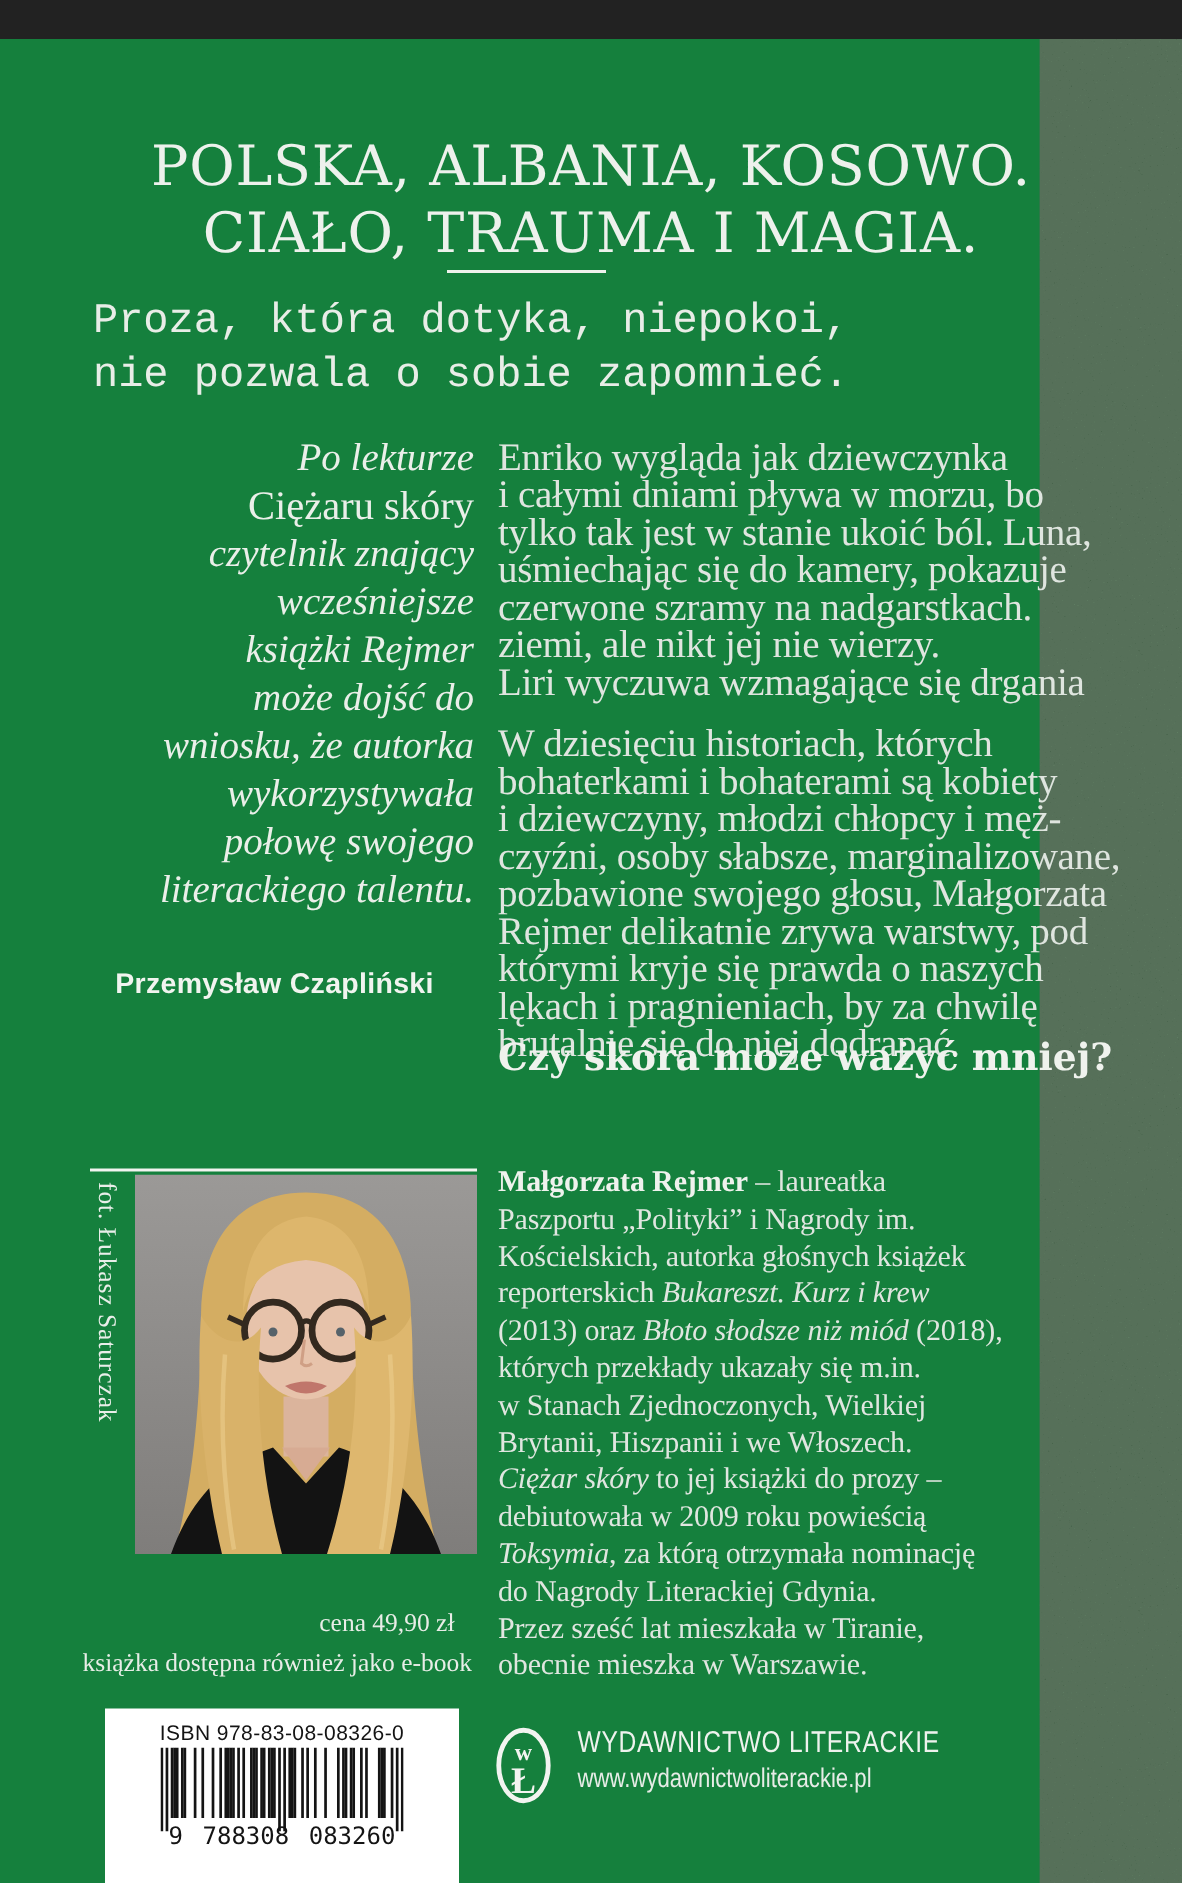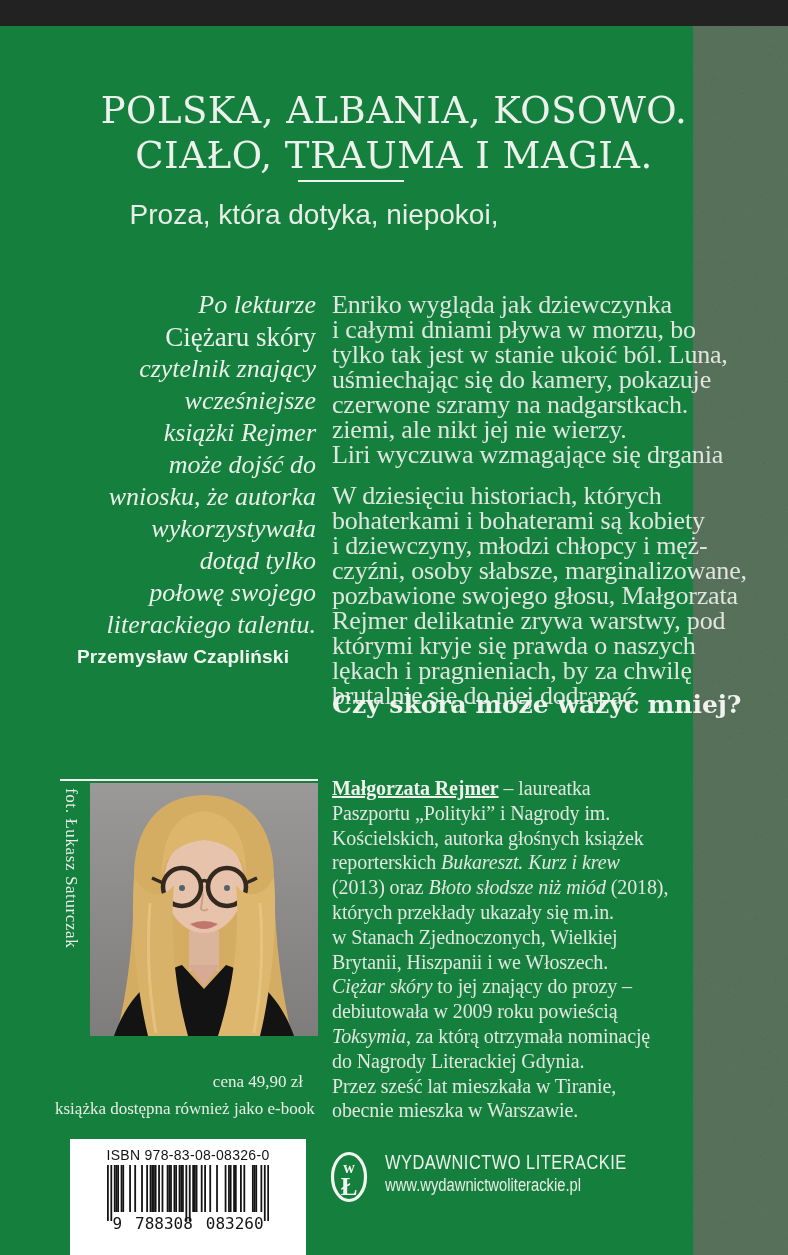--- a/index.html
+++ b/index.html
@@ -6,21 +6,21 @@
   .cover{position:relative;width:788px;height:1255px;background:#15803d;overflow:hidden;
          font-family:"Liberation Serif",serif;color:#e2e8e2;margin-top:26px;}
   .spine{position:absolute;top:0;right:0;width:95px;height:1255px;display:block;}
 
   .headline{position:absolute;top:62px;left:0;width:788px;text-align:center;
             font-family:"DejaVu Serif",serif;font-size:37px;line-height:45px;
             letter-spacing:.5px;color:#edf1ec;}
   .headline div{white-space:nowrap;}
   .divider{position:absolute;left:298px;top:154px;width:106px;height:2px;background:#eef2ec;}
   .subtitle{position:absolute;top:171px;left:0;width:628px;text-align:center;
-            font-family:Liberation Sans, sans-serif;font-size:28px;line-height:36px;color:#e8ede7;}
+            font-family:Liberation Mono, monospace;font-size:28px;line-height:36px;color:#e8ede7;}
   .subtitle div{white-space:nowrap;}
 
   .quote{position:absolute;left:50px;top:263px;width:266px;text-align:right;
          font-style:italic;font-size:26px;line-height:32px;color:#eaefe9;}
   .quote-line{white-space:nowrap;}
   .quote-line.roman{font-style:normal;font-size:27px;}
   .quote-attrib{position:absolute;left:50px;top:620px;width:266px;text-align:center;
                 font-family:"Liberation Sans",sans-serif;font-weight:700;font-size:19px;
                 letter-spacing:.2px;color:#f1f4ef;white-space:nowrap;}
 
@@ -32,21 +32,21 @@
             font-weight:700;font-size:25px;color:#eff2ed;white-space:nowrap;}
 
   .photo-rule{position:absolute;left:60px;top:753px;width:258px;height:2px;background:#f2f4f0;}
   .photo{position:absolute;left:90px;top:757px;width:228px;height:253px;display:block;}
   .credit{position:absolute;left:61px;top:762px;writing-mode:vertical-rl;
           font-size:17px;letter-spacing:.6px;color:#e9eee9;}
 
   .bio{position:absolute;left:332px;top:750px;font-size:20px;line-height:24.8px;
        letter-spacing:-.1px;color:#e0e6e0;}
   .bio-line{white-space:nowrap;}
-  .bio-line b{font-weight:700;color:#eff2ed;text-decoration:underline;}
+  .bio-line b{font-weight:700;color:#eff2ed;}
 
   .price{position:absolute;left:55px;top:1042px;width:248px;text-align:right;
          font-size:17px;line-height:27px;color:#e8ede7;}
   .price div{white-space:nowrap;}
 
   .barcode-box{position:absolute;left:70px;top:1113px;width:236px;height:164px;
                background:#ffffff;text-align:center;color:#141414;}
   .isbn{padding-top:8px;font-family:"Liberation Sans",sans-serif;font-size:14px;
         letter-spacing:.3px;color:#141414;white-space:nowrap;}
   .bars{display:block;margin:2px auto 0;}
@@ -80,32 +80,32 @@
     <rect width="95" height="1255" filter="url(#gr2)" opacity="0.16"></rect>
   </svg>
 
   <div class="headline">
     <div>POLSKA, ALBANIA, KOSOWO.</div>
     <div>CIAŁO, TRAUMA I MAGIA.</div>
   </div>
   <div class="divider"></div>
   <div class="subtitle">
     <div>Proza, która dotyka, niepokoi,</div>
+    <div>nie pozwala o sobie zapomnieć.</div>
   </div>
 
   <div class="quote" id="quote-lines">
       <div class="quote-line">Po lekturze</div>
       <div class="quote-line roman">Ciężaru skóry</div>
       <div class="quote-line">czytelnik znający</div>
       <div class="quote-line">wcześniejsze</div>
       <div class="quote-line">książki Rejmer</div>
       <div class="quote-line">może dojść do</div>
       <div class="quote-line">wniosku, że autorka</div>
       <div class="quote-line">wykorzystywała</div>
-      <div class="quote-line">dotąd tylko</div>
       <div class="quote-line">połowę swojego</div>
       <div class="quote-line">literackiego talentu.</div>
     </div>
   <div class="quote-attrib">Przemysław Czapliński</div>
 
   <div class="synopsis" id="synopsis">
       <div class="syn-para">
         <div class="syn-line">Enriko wygląda jak dziewczynka</div>
         <div class="syn-line">i całymi dniami pływa w morzu, bo</div>
         <div class="syn-line">tylko tak jest w stanie ukoić ból. Luna,</div>
@@ -160,21 +160,21 @@
 
   <div class="bio" id="bio-lines">
       <div class="bio-line"><b>Małgorzata Rejmer</b><span> – laureatka</span></div>
       <div class="bio-line"><span>Paszportu „Polityki” i Nagrody im.</span></div>
       <div class="bio-line"><span>Kościelskich, autorka głośnych książek</span></div>
       <div class="bio-line"><span>reporterskich </span><i>Bukareszt. Kurz i krew</i></div>
       <div class="bio-line"><span>(2013) oraz </span><i>Błoto słodsze niż miód</i><span> (2018),</span></div>
       <div class="bio-line"><span>których przekłady ukazały się m.in.</span></div>
       <div class="bio-line"><span>w Stanach Zjednoczonych, Wielkiej</span></div>
       <div class="bio-line"><span>Brytanii, Hiszpanii i we Włoszech.</span></div>
-      <div class="bio-line"><i>Ciężar skóry</i><span> to jej znający do prozy –</span></div>
+      <div class="bio-line"><i>Ciężar skóry</i><span> to jej książki do prozy –</span></div>
       <div class="bio-line"><span>debiutowała w 2009 roku powieścią</span></div>
       <div class="bio-line"><i>Toksymia</i><span>, za którą otrzymała nominację</span></div>
       <div class="bio-line"><span>do Nagrody Literackiej Gdynia.</span></div>
       <div class="bio-line"><span>Przez sześć lat mieszkała w Tiranie,</span></div>
       <div class="bio-line"><span>obecnie mieszka w Warszawie.</span></div>
     </div>
 
   <div class="price">
     <div>cena 49,90 zł</div>
     <div>książka dostępna również jako e-book</div>

